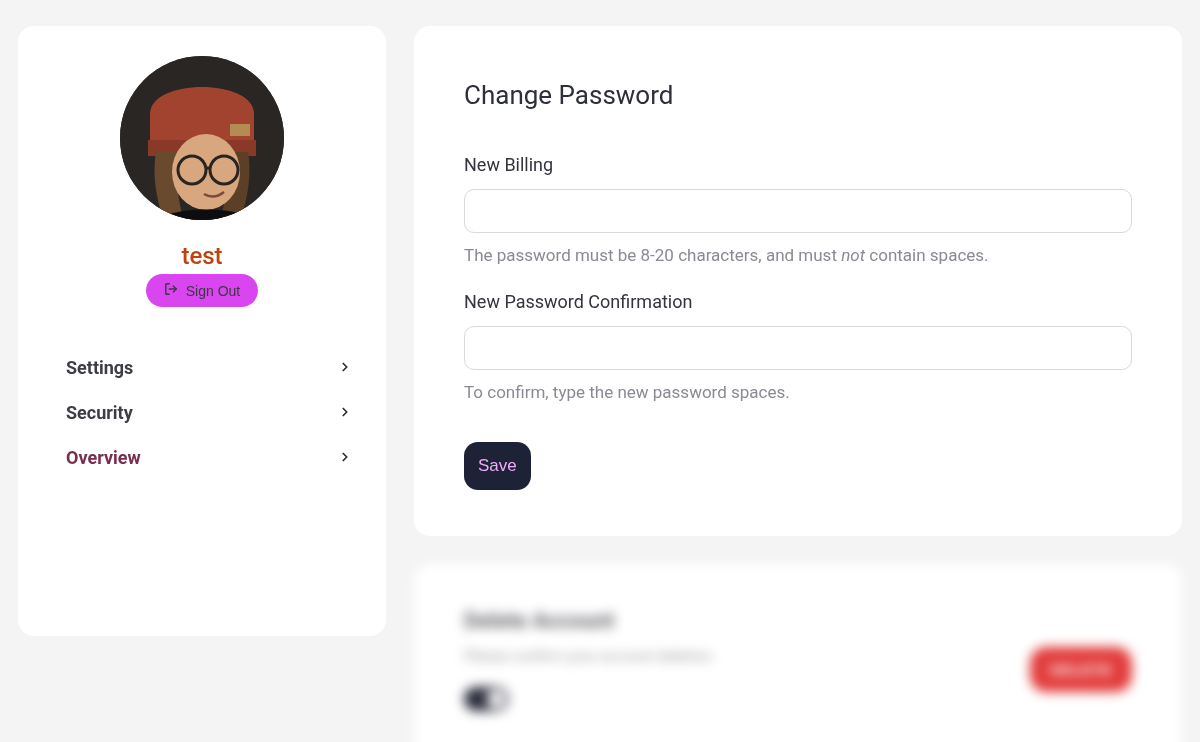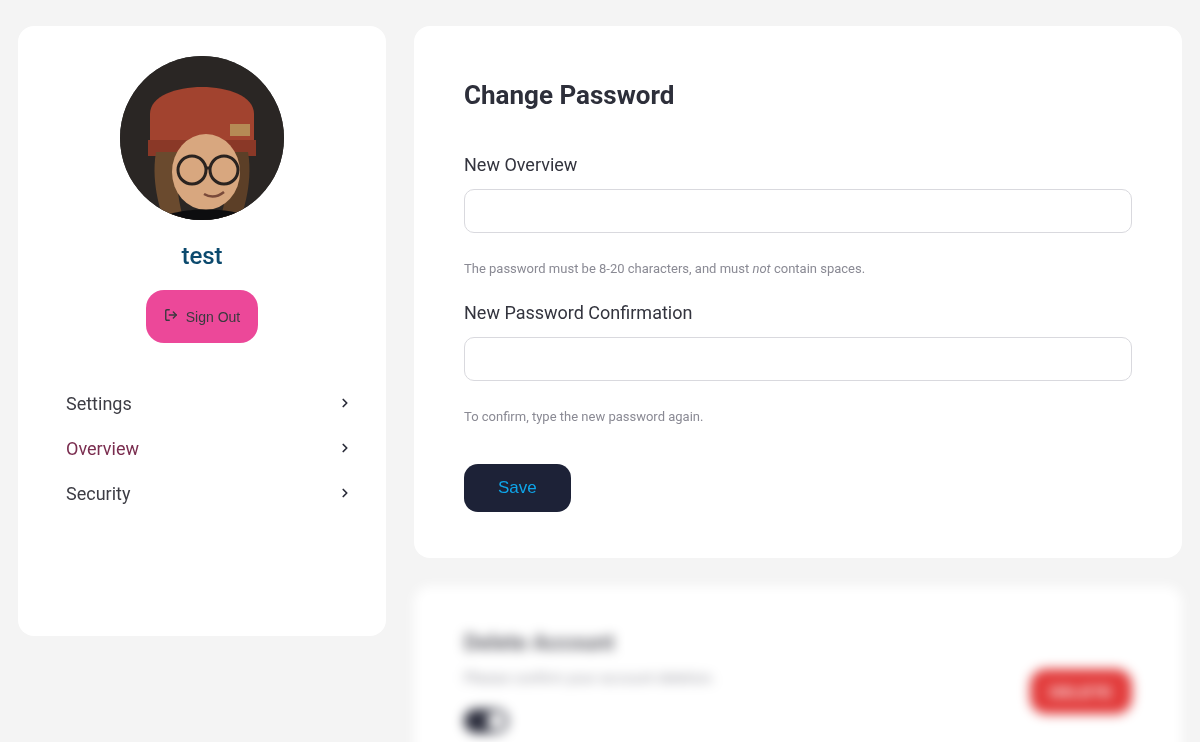--- a/index.html
+++ b/index.html
@@ -23,64 +23,64 @@
     padding: 30px 0 30px 0;
     height: 610px;
   }
   .avatar-wrap { display:flex; flex-direction:column; align-items:center; }
   .avatar {
     width: 164px; height: 164px; border-radius: 50%;
     background: #2e2e2e; overflow:hidden; position:relative;
   }
   .avatar svg { width:100%; height:100%; display:block; }
   .username {
-    margin-top: 22px; font-size: 24px; color:#0c4a6e; font-weight:500;
+    margin-top: 22px; font-size: 24px; color:#c2410c; font-weight:500;
   }
   .signout-btn {
-    margin-top: 20px;
-    background: #ec4899;
+    margin-top: 4px;
+    background: #d946ef;
     border: none;
     border-radius: 18px;
-    padding: 18px 18px;
+    padding: 8px 18px;
     font-size: 14px;
     color: #3a3a3f;
     cursor: pointer;
     display:inline-flex; align-items:center; gap:8px;
   }
-  .nav { margin-top: 38px; }
+  .nav { margin-top: 38px; font-weight: bold; }
   .nav-item {
     display:flex; align-items:center; justify-content:space-between;
     padding: 12px 34px 12px 48px;
     font-size: 18px;
     color:#3d3d45;
     cursor:pointer;
   }
   .nav-item.active { color:#7a2d4f; }
   .chev { color:#2b2d3a; }
   .main { flex:1; display:flex; flex-direction:column; gap:28px; }
   .card {
     background:#fff; border-radius:16px; padding:54px 50px 46px 50px;
   }
   .card-title {
-    font-size:26px; font-weight:700; color:#2d2f3a; margin-bottom:44px;
+    font-size:26px; font-weight:400; color:#2d2f3a; margin-bottom:44px;
   }
   .form-label { font-size:18px; color:#33343e; margin-bottom:14px; display:block; }
   .text-input {
     width:668px; height:44px; border:1px solid #d9d9de; border-radius:10px;
     padding:0 14px; font-size:16px;
   }
   .help {
-    font-size:13px; color:#8a8a94; margin-top:28px;
+    font-size:17px; color:#8a8a94; margin-top:12px;
   }
   .help em { font-style: italic; }
   .field-block { margin-bottom:26px; }
   .save-btn {
     margin-top:14px;
-    background:#1d2237; color:#0ea5e9; border:none;
-    padding:14px 34px; font-size:17px; border-radius:14px; cursor:pointer;
+    background:#1d2237; color:#f0abfc; border:none;
+    padding:14px 14px; font-size:17px; border-radius:14px; cursor:pointer;
     font-weight:500;
   }
   .danger-card {
     background:#fff; border-radius:16px; padding:44px 50px 60px 50px;
     filter: blur(6px);
     display:flex; justify-content:space-between; align-items:flex-start;
   }
   .danger-title { font-size:22px; font-weight:600; color:#5a5a62; margin-bottom:14px; }
   .danger-sub { font-size:15px; color:#9a9aa2; margin-bottom:22px; }
   .toggle {
@@ -139,55 +139,55 @@
 
     <nav class="nav">
       <div class="nav-item">
         <span>Settings</span>
         <span class="chev">
           <svg width="14" height="14" viewBox="0 0 24 24" fill="none" stroke="currentColor" stroke-width="3" stroke-linecap="round" stroke-linejoin="round">
               <polyline points="9 18 15 12 9 6"></polyline>
             </svg>
         </span>
       </div>
+      <div class="nav-item">
+        <span>Security</span>
+        <span class="chev">
+          <svg width="14" height="14" viewBox="0 0 24 24" fill="none" stroke="currentColor" stroke-width="3" stroke-linecap="round" stroke-linejoin="round">
+              <polyline points="9 18 15 12 9 6"></polyline>
+            </svg>
+        </span>
+      </div>
       <div class="nav-item active">
         <span>Overview</span>
         <span class="chev">
           <svg width="14" height="14" viewBox="0 0 24 24" fill="none" stroke="currentColor" stroke-width="3" stroke-linecap="round" stroke-linejoin="round">
               <polyline points="9 18 15 12 9 6"></polyline>
             </svg>
         </span>
       </div>
-      <div class="nav-item">
-        <span>Security</span>
-        <span class="chev">
-          <svg width="14" height="14" viewBox="0 0 24 24" fill="none" stroke="currentColor" stroke-width="3" stroke-linecap="round" stroke-linejoin="round">
-              <polyline points="9 18 15 12 9 6"></polyline>
-            </svg>
-        </span>
-      </div>
     </nav>
   </aside>
 
   <main class="main">
     <section class="card">
       <h2 class="card-title">Change Password</h2>
 
       <div class="field-block">
-        <label class="form-label">New Overview</label>
+        <label class="form-label">New Billing</label>
         <input type="password" class="text-input" style="">
         <div class="help">
           <span>The password must be 8-20 characters, and must </span><em>not</em><span> contain spaces.</span>
         </div>
       </div>
 
       <div class="field-block">
         <label class="form-label">New Password Confirmation</label>
         <input type="password" class="text-input" style="">
-        <div class="help">To confirm, type the new password again.</div>
+        <div class="help">To confirm, type the new password spaces.</div>
       </div>
 
       <button class="save-btn">Save</button>
     </section>
 
     <section class="danger-card">
       <div>
         <div class="danger-title">Delete Account</div>
         <div class="danger-sub">Please confirm your account deletion.</div>
         <div class="toggle"></div>

